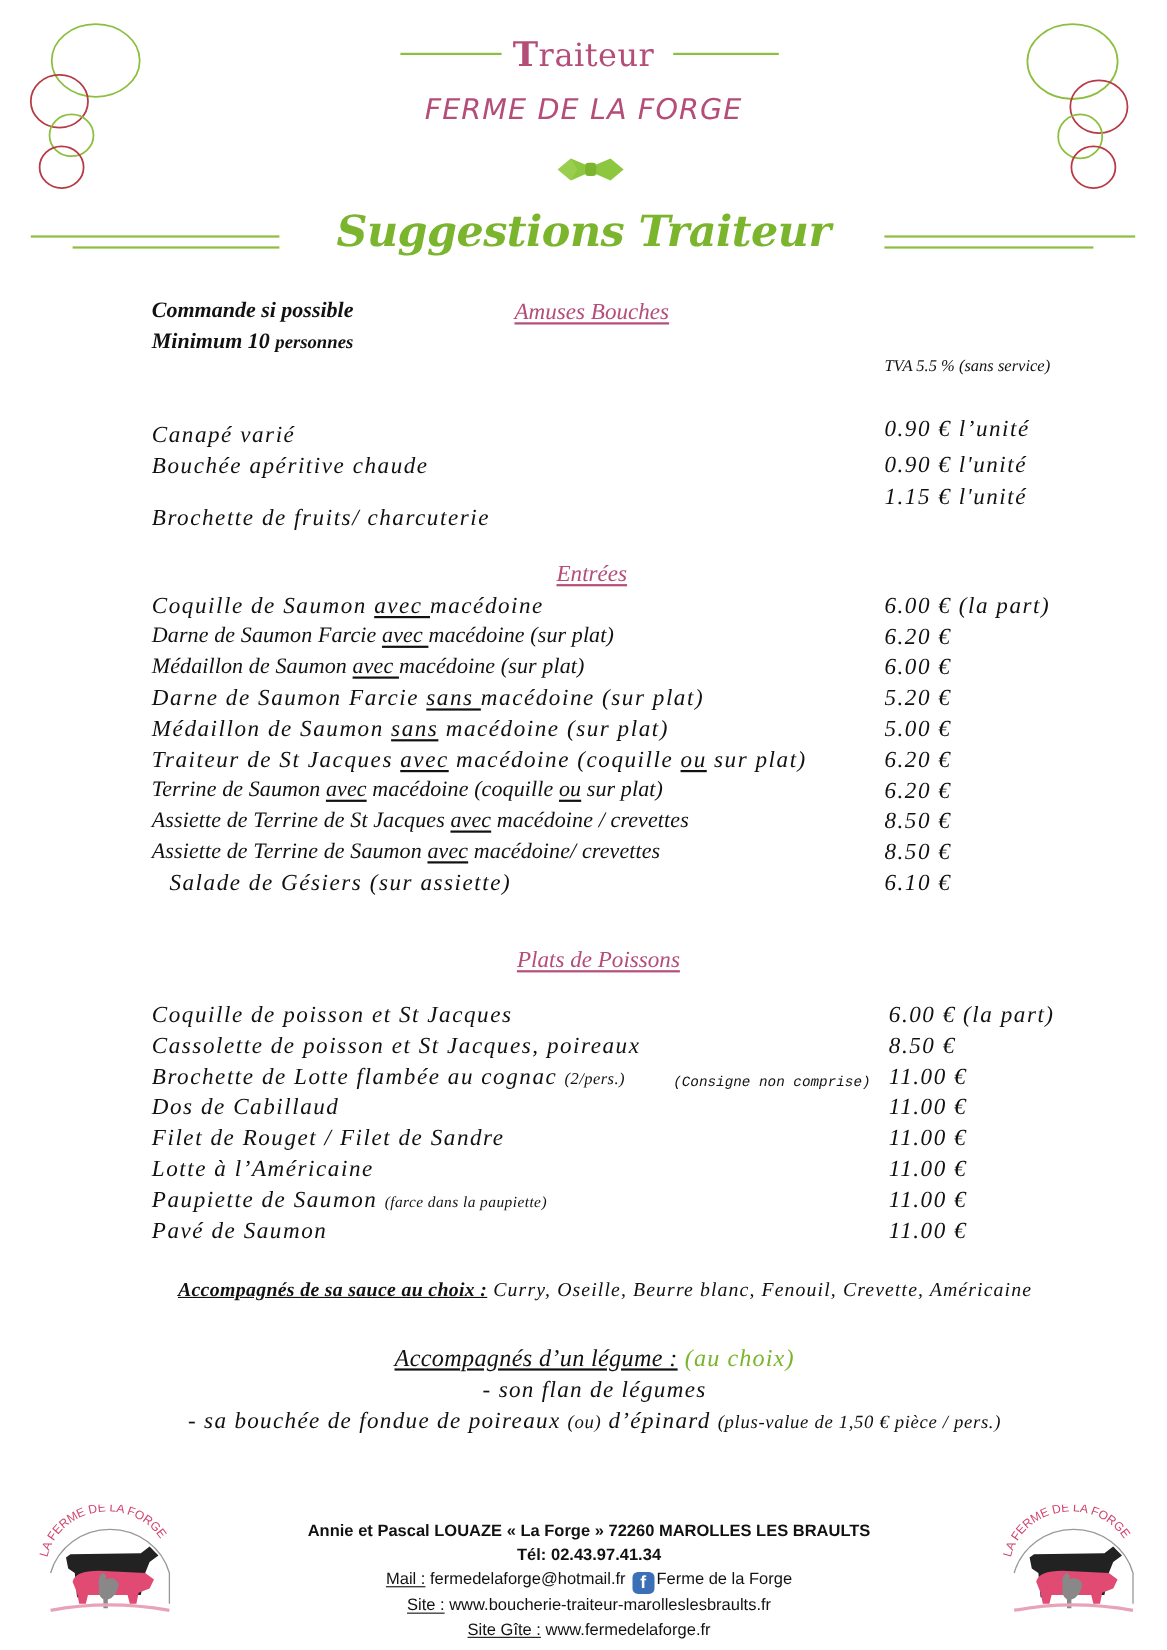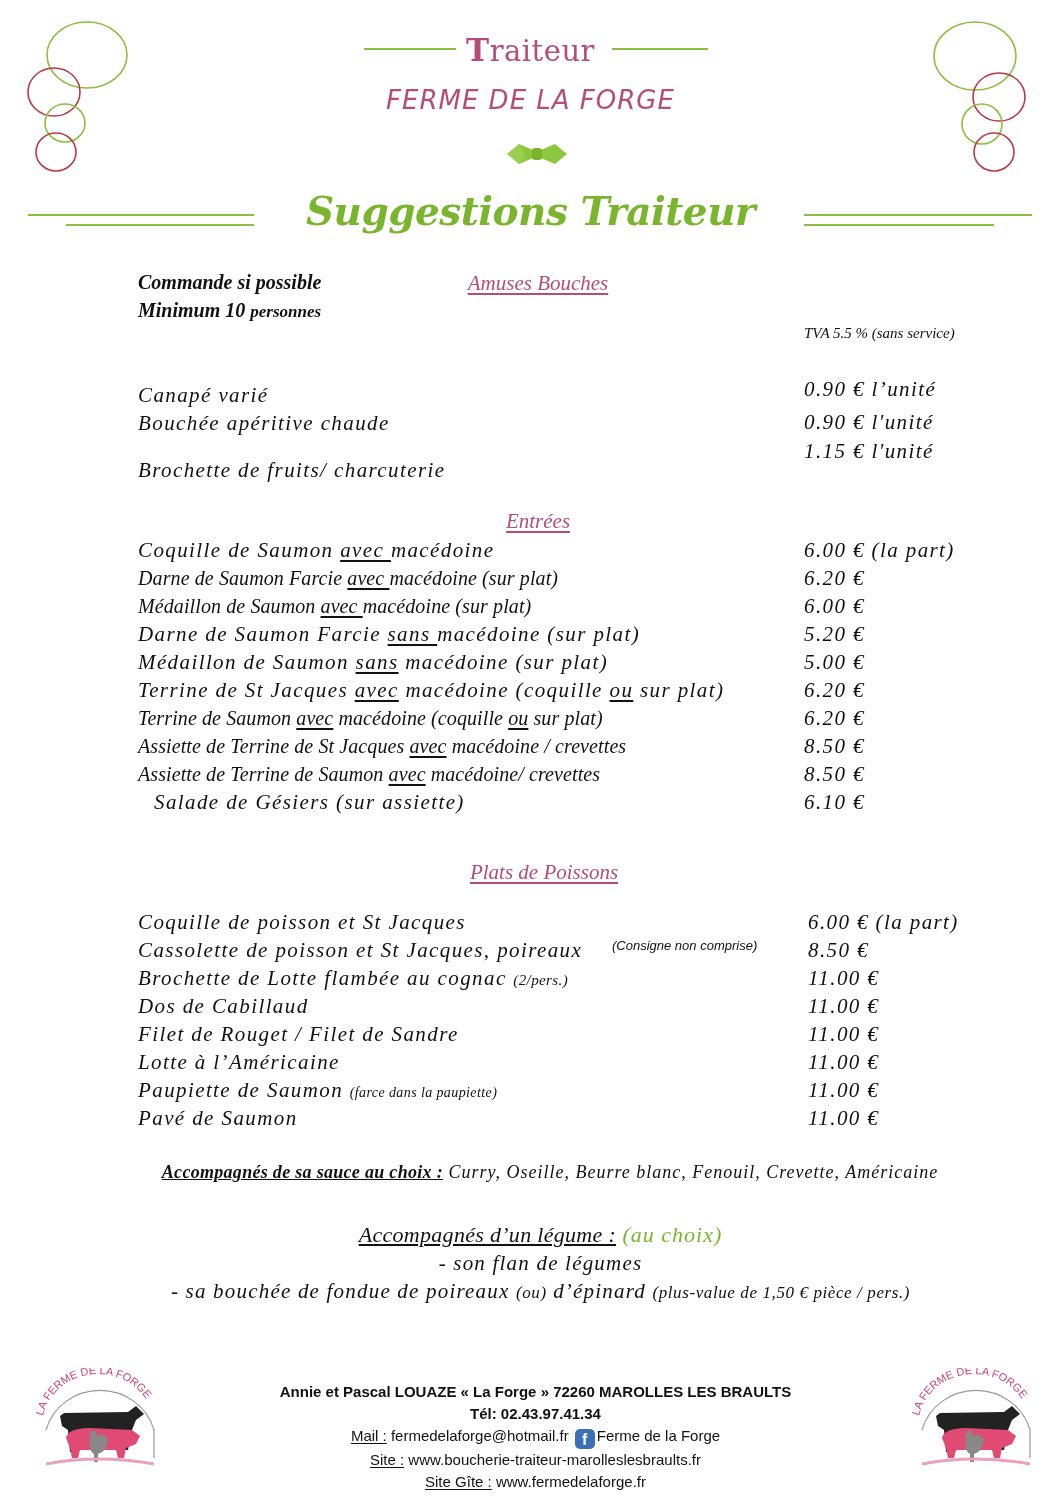--- a/index.html
+++ b/index.html
@@ -30,21 +30,21 @@
 
   .tva { left: 804px; top: 325px; font-family: "Liberation Serif", serif; font-style: italic; font-size: 15px; }
 
   .row { position: absolute; left: 138px; font-family: "Liberation Serif", serif;
     font-style: italic; font-size: 21px; letter-spacing: 1.4px; white-space: nowrap; line-height: 28px; }
   .row.tight { letter-spacing: 0.1px; font-size: 20px; }
   .row u { text-underline-offset: 3px; }
   .price { position: absolute; font-family: "Liberation Serif", serif; font-style: italic;
     font-size: 21px; letter-spacing: 1.4px; white-space: nowrap; line-height: 28px; }
   .note-small { font-size: 15px; letter-spacing: 0.4px; }
-  .consigne { left: 612px; top: 938px; font-family: Liberation Sans, sans-serif; font-style: italic; font-size: 13px; }
+  .consigne { left: 612px; top: 976px; font-family: Liberation Mono, monospace; font-style: italic; font-size: 13px; }
 
   .sauce { left: 0; width: 1100px; top: 1162px; text-align: center; font-family: "Liberation Serif", serif;
     font-style: italic; font-size: 18px; letter-spacing: 1px; white-space: nowrap; }
   .sauce .lbl { font-weight: bold; text-decoration: underline; letter-spacing: 0.3px; }
 
   .veg-head { left: 0; width: 1081px; top: 1222px; text-align: center; font-family: "Liberation Serif", serif;
     font-style: italic; font-size: 22px; }
   .veg-head .lbl { text-decoration: underline; letter-spacing: 0.3px; }
   .veg-head .choice { color: #7ab52d; letter-spacing: 1px; }
   .veg-line { left: 0; width: 1081px; text-align: center; font-family: "Liberation Serif", serif;
@@ -128,21 +128,21 @@
 
 <div class="row tight" style="top:592px;"><span>Médaillon de Saumon </span><u>avec </u><span>macédoine (sur plat)</span></div>
 <div class="price" style="left:804px;top:592px;">6.00 €</div>
 
 <div class="row" style="top:620px;"><span>Darne de Saumon Farcie </span><u>sans </u><span>macédoine (sur plat)</span></div>
 <div class="price" style="left:804px;top:620px;">5.20 €</div>
 
 <div class="row" style="top:648px;"><span>Médaillon de Saumon </span><u>sans</u><span> macédoine (sur plat)</span></div>
 <div class="price" style="left:804px;top:648px;">5.00 €</div>
 
-<div class="row" style="top:676px;"><span>Terrine de St Jacques </span><u>avec</u><span> macédoine (coquille </span><u>ou</u><span> sur plat)</span></div>
+<div class="row" style="top:676px;"><span>Traiteur de St Jacques </span><u>avec</u><span> macédoine (coquille </span><u>ou</u><span> sur plat)</span></div>
 <div class="price" style="left:804px;top:676px;">6.20 €</div>
 
 <div class="row tight" style="top:704px;"><span>Terrine de Saumon </span><u>avec</u><span> macédoine (coquille </span><u>ou</u><span> sur plat)</span></div>
 <div class="price" style="left:804px;top:704px;">6.20 €</div>
 
 <div class="row tight" style="top:732px;"><span>Assiette de Terrine de St Jacques </span><u>avec</u><span> macédoine / crevettes</span></div>
 <div class="price" style="left:804px;top:732px;">8.50 €</div>
 
 <div class="row tight" style="top:760px;"><span>Assiette de Terrine de Saumon </span><u>avec</u><span> macédoine/ crevettes</span></div>
 <div class="price" style="left:804px;top:760px;">8.50 €</div>

